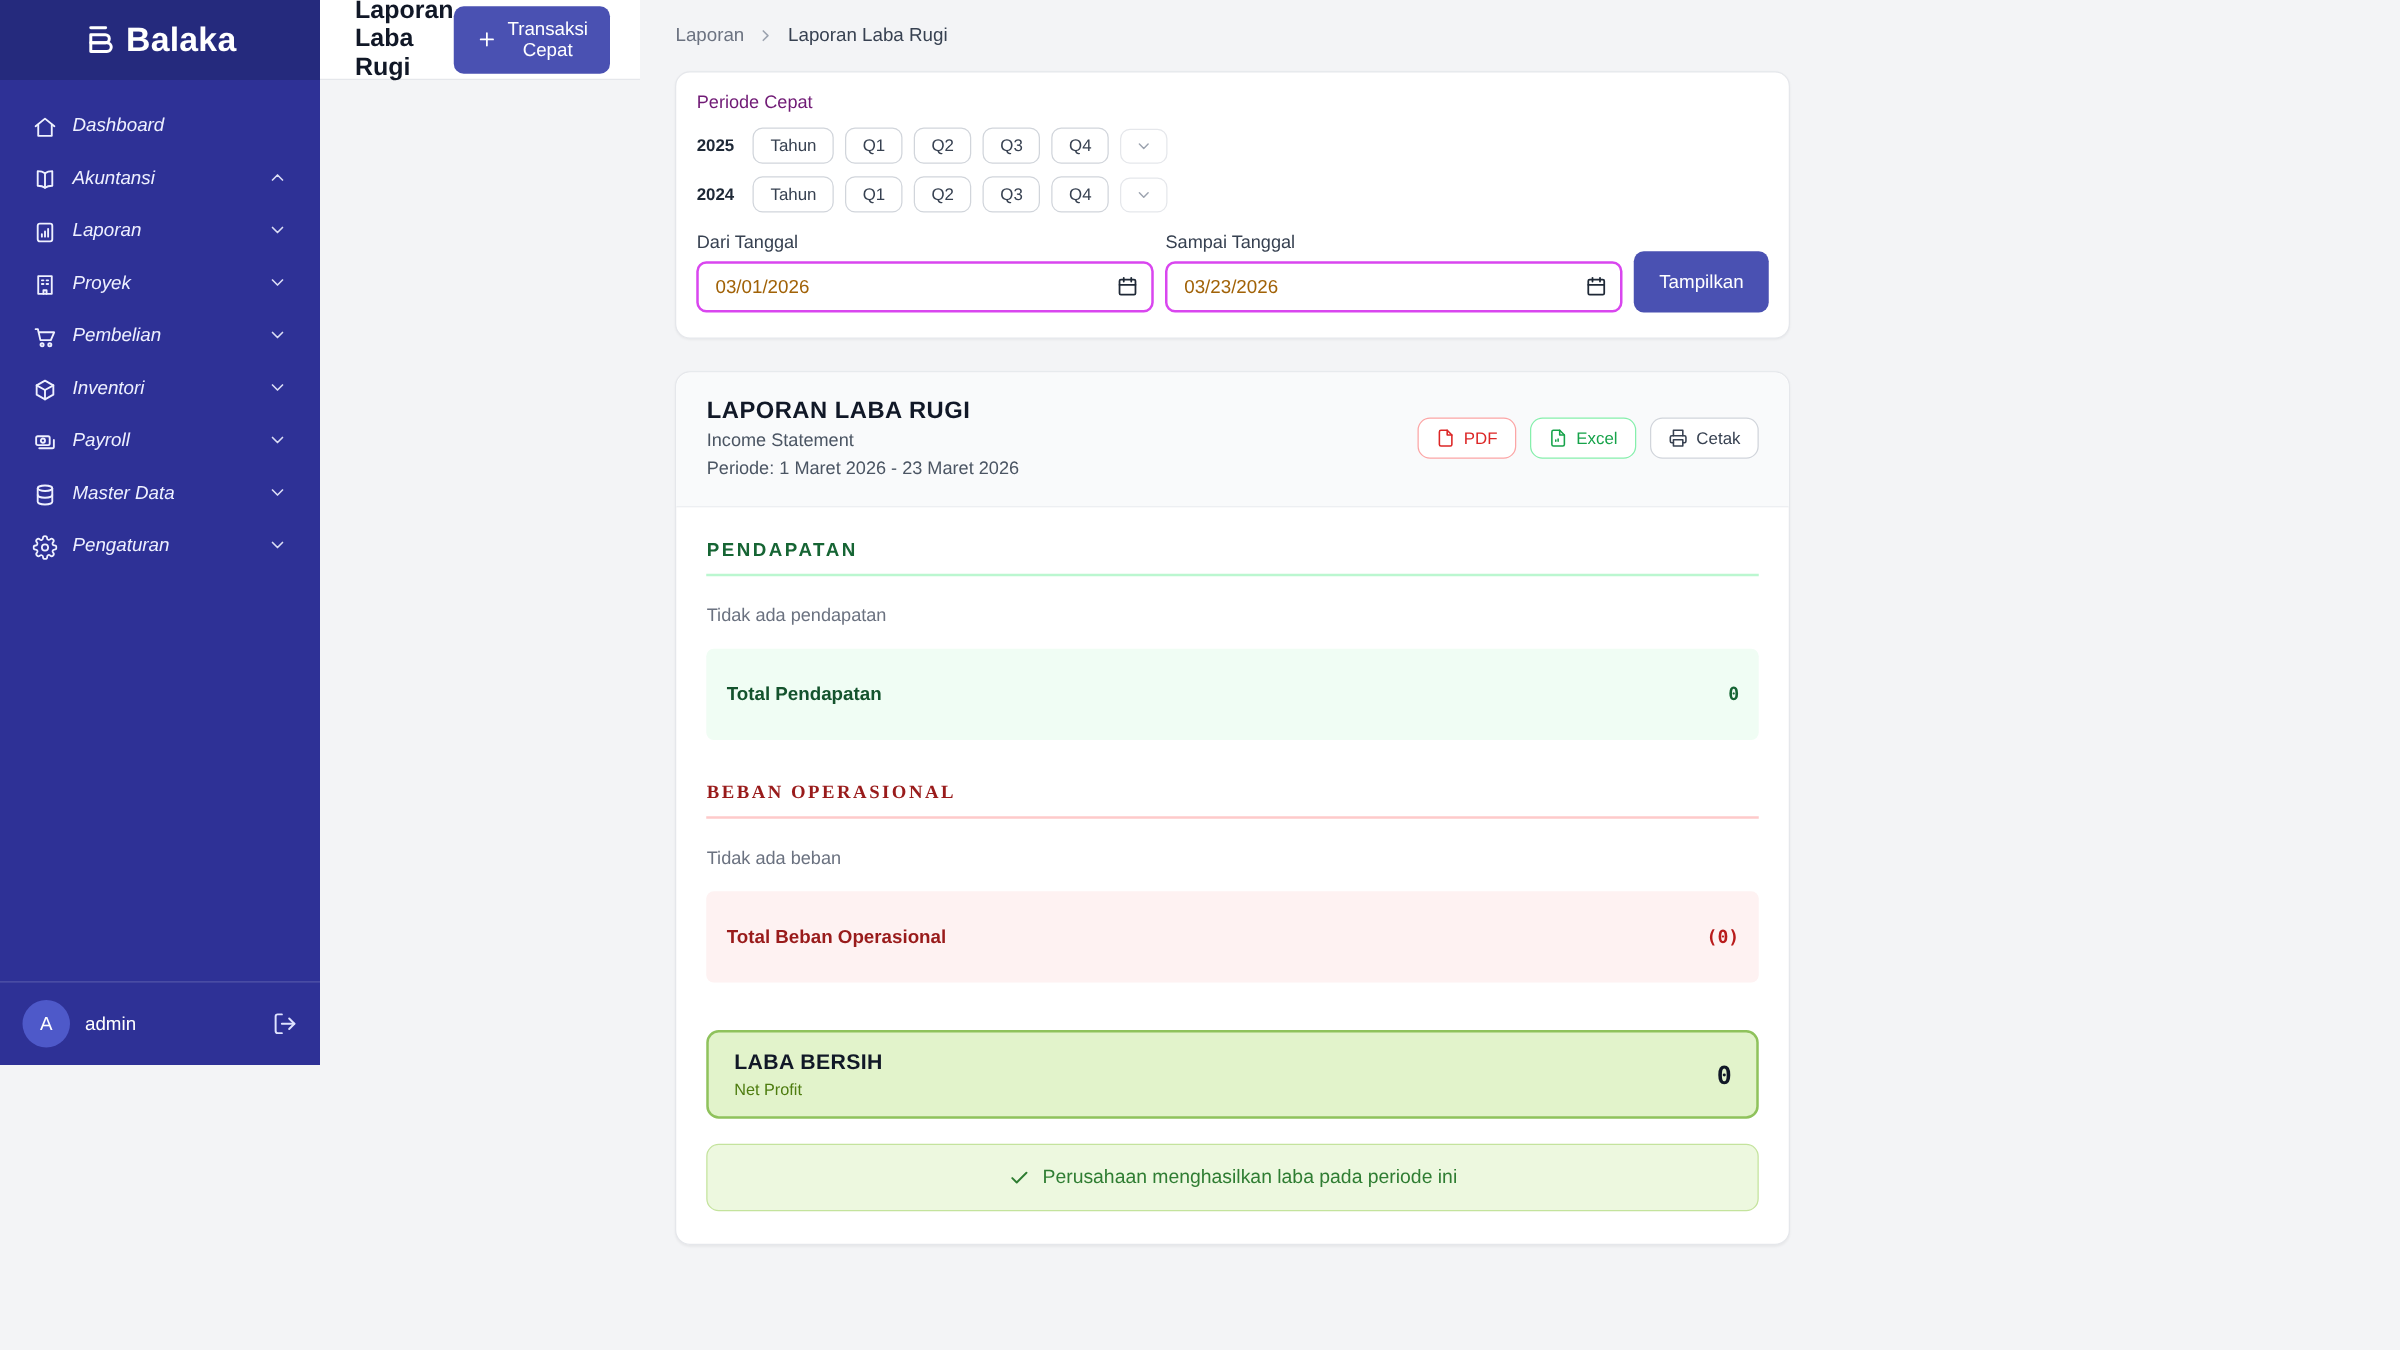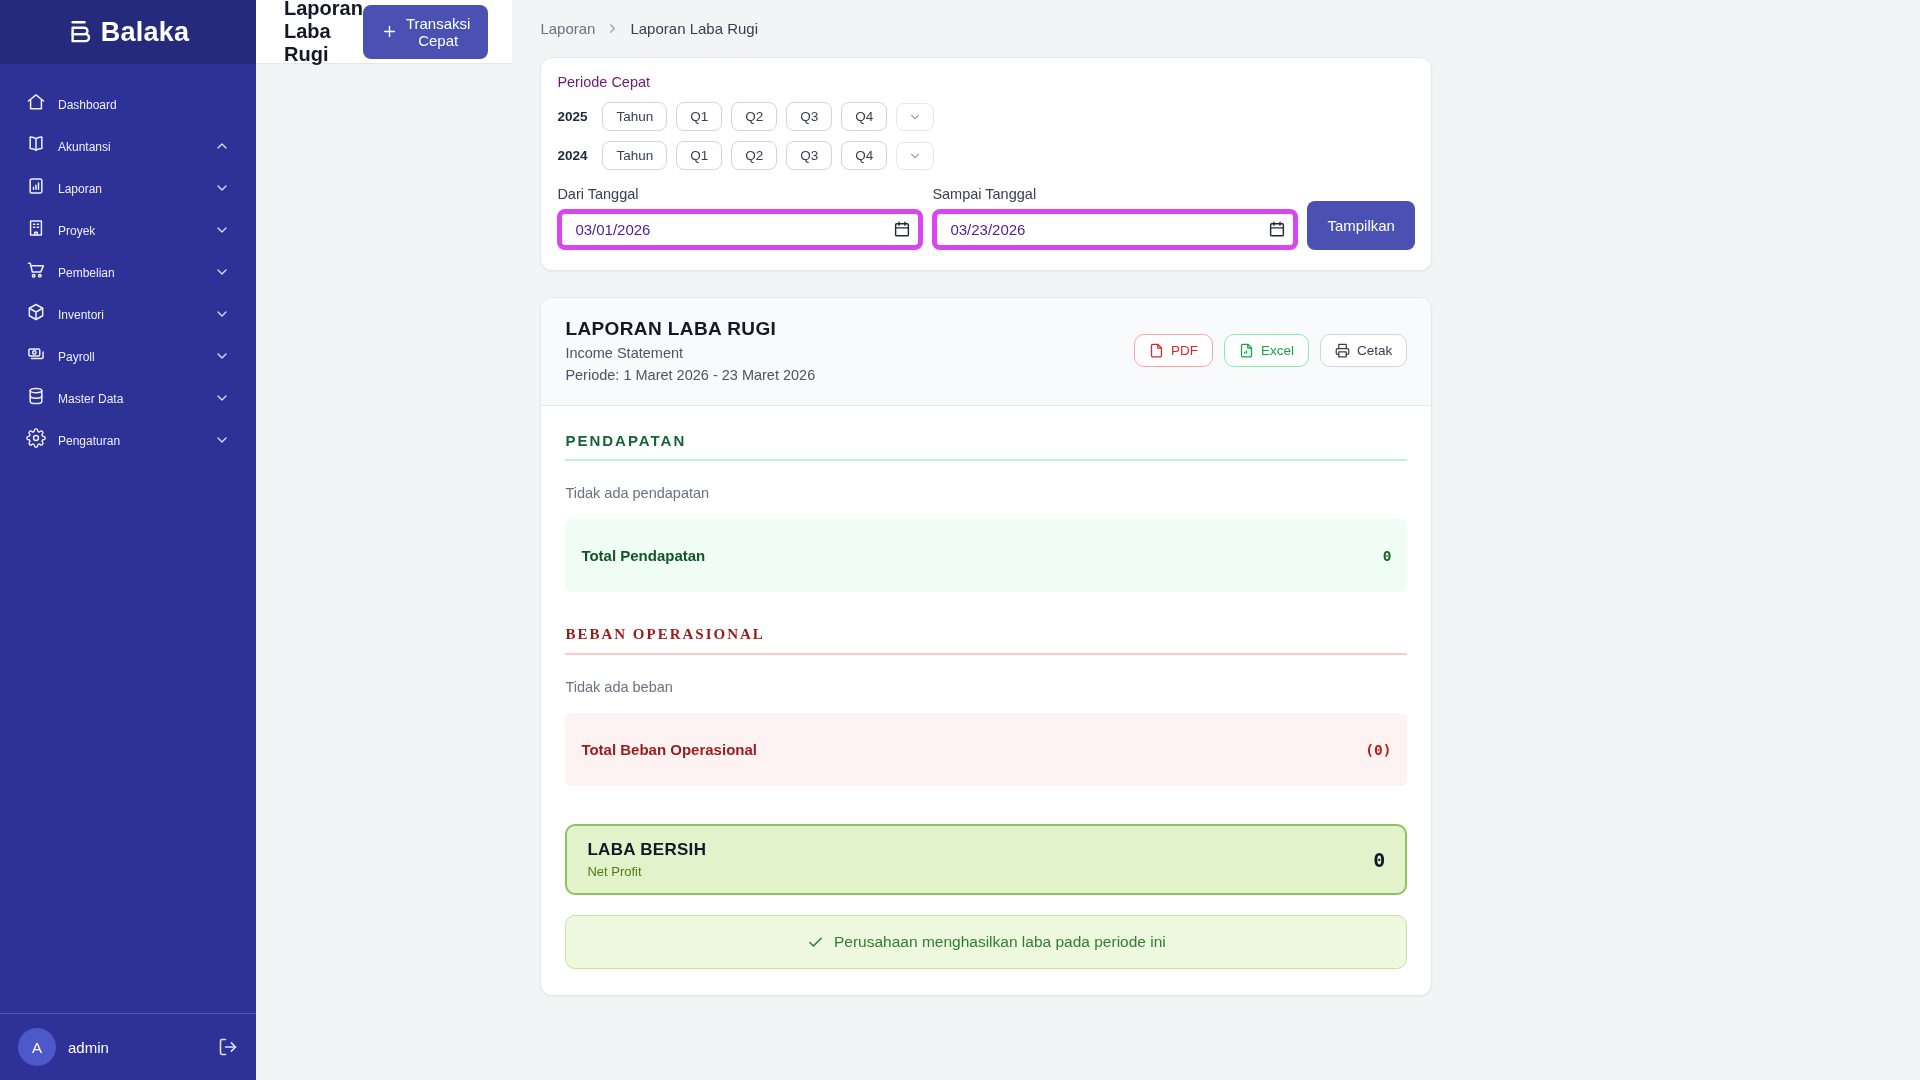--- a/index.html
+++ b/index.html
@@ -7,35 +7,35 @@
   body {
     font-family:"Liberation Sans", sans-serif;
     background:#f3f4f6;
     display:flex;
     color:#111827;
   }
   svg { display:block; }
 
   
   .sidebar {
-    width:256px; min-width:256px; height:1080px;
+    width:256px; min-width:256px; height:852px;
     background:#2e3196; color:#eef0ff;
     display:flex; flex-direction:column;
   }
   .logo-band {
     height:64px; background:#252a7d;
     display:flex; align-items:center; justify-content:center; gap:4px;
     cursor:pointer;
   }
   .logo-band .brand { font-size:27px; font-weight:bold; color:#ffffff; letter-spacing:.2px; }
   .nav { flex:1; padding:16px 0 8px; overflow:hidden; }
   .nav-item {
-    display:flex; align-items:flex-end; gap:12px;
+    display:flex; align-items:flex-start; gap:12px;
     margin:2px 12px; padding:10px 14px;
-    border-radius:8px; font-size:12px; cursor:pointer; color:#eef0ff;
+    border-radius:8px; font-size:15px; cursor:pointer; color:#eef0ff;font-style:italic;
   }
   .nav-item .nicon { width:20px; height:20px; flex:0 0 20px; }
   .nav-item .chev { margin-left:auto; width:16px; height:16px; opacity:.9; }
   .sub-list { margin:0 12px 4px; }
   .sub-item {
     padding:10px 14px 10px 32px; border-radius:8px;
     font-size:14.5px; color:#e6e8fd; cursor:pointer;
   }
   .side-footer {
     border-top:1px solid rgba(255,255,255,.18);
@@ -88,22 +88,22 @@
   .pill-more {
     background:#fff; border:1px solid #e5e7eb; border-radius:8px;
     padding:6px 11px; cursor:pointer; color:#9ca3af;
   }
   .pill-more svg { width:14px; height:14px; }
   .dates-row { display:flex; align-items:flex-end; gap:9px; margin-top:16px; }
   .date-field { display:flex; flex-direction:column; }
   .date-label { font-size:14.5px; color:#374151; margin-bottom:7px; }
   .date-box { position:relative; width:366px; }
   .date-input {
-    width:100%; height:41px; border:5px solid #d946ef; border-radius:8px;
-    font-family:inherit; font-size:15px; color:#4c1d95;
+    width:100%; height:41px; border:2px solid #d946ef; border-radius:8px;
+    font-family:inherit; font-size:15px; color:#a16207;
     padding:0 40px 0 13px; background:#fff;
   }
   .cal-icon { position:absolute; right:12px; top:11px; width:18px; height:18px; color:#1f2937; pointer-events:none; }
   .show-btn {
     height:49px; background:#4a51b2; color:#fff; border:none; cursor:pointer;
     font-family:inherit; font-size:15px; padding:0 20px; border-radius:8px;
   }
 
   
   .report-card { margin-bottom:24px; }

